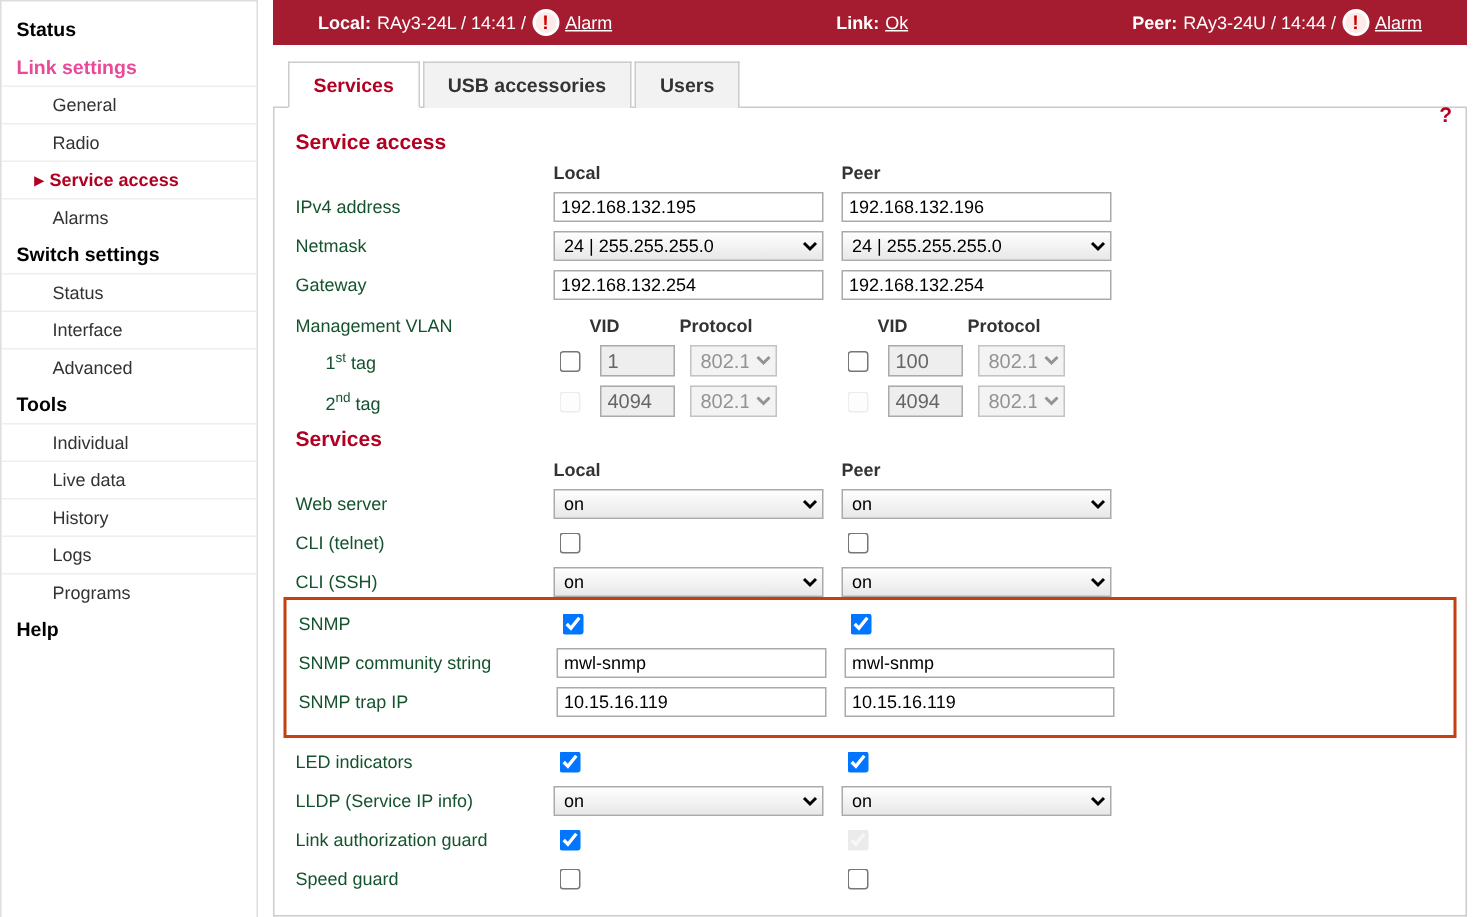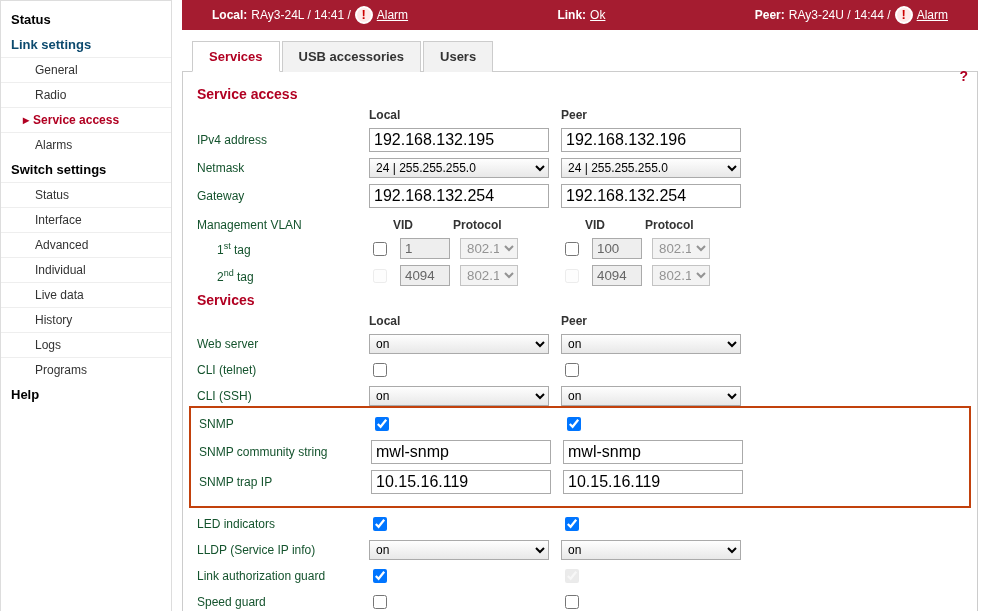--- a/index.html
+++ b/index.html
@@ -18,21 +18,21 @@
     background: #fff;
     padding: 6px 0;
   }
   .sb-group {
     font-weight: bold;
     font-size: 13px;
     padding: 5px 10px;
     cursor: pointer;
     color: #000;
   }
-  .sb-group.active { color: #0c4a6e; }
+  .sb-group.active { color: #ec4899; }
   .sb-item {
     padding: 5px 10px 5px 34px;
     cursor: pointer;
     color: #333;
     border-top: 1px solid #eee;
   }
   .sb-item.active {
     color: #b10022;
     font-weight: bold;
     padding-left: 22px;
@@ -121,21 +121,21 @@
     column-gap: 12px;
     row-gap: 6px;
     align-items: center;
   }
   .col-head { font-weight: bold; }
   .txt-input {
     width: 100%;
     padding: 2px 4px;
     border: 1px solid #aaa;
     font-family: inherit;
-    font-size: 16px;
+    font-size: 12px;
   }
   .sel {
     width: 100%;
     padding: 1px 2px;
     border: 1px solid #aaa;
     background: linear-gradient(#fefefe,#e8e8e8);
     font-size: 12px;
   }
   .label { font-size: 12px; color: #14532d; }
   .indent { padding-left: 20px; }
@@ -177,20 +177,21 @@
     <div class="sb-group">Status</div>
     <div class="sb-group active">Link settings</div>
     <div class="sb-item">General</div>
     <div class="sb-item">Radio</div>
     <div class="sb-item active">Service access</div>
     <div class="sb-item">Alarms</div>
     <div class="sb-group">Switch settings</div>
     <div class="sb-item">Status</div>
     <div class="sb-item">Interface</div>
     <div class="sb-item">Advanced</div>
+    <div class="sb-group">Tools</div>
     <div class="sb-item">Individual</div>
     <div class="sb-item">Live data</div>
     <div class="sb-item">History</div>
     <div class="sb-item">Logs</div>
     <div class="sb-item">Programs</div>
     <div class="sb-group">Help</div>
   </div>
 
   <div class="main">
     <div class="topbar">

